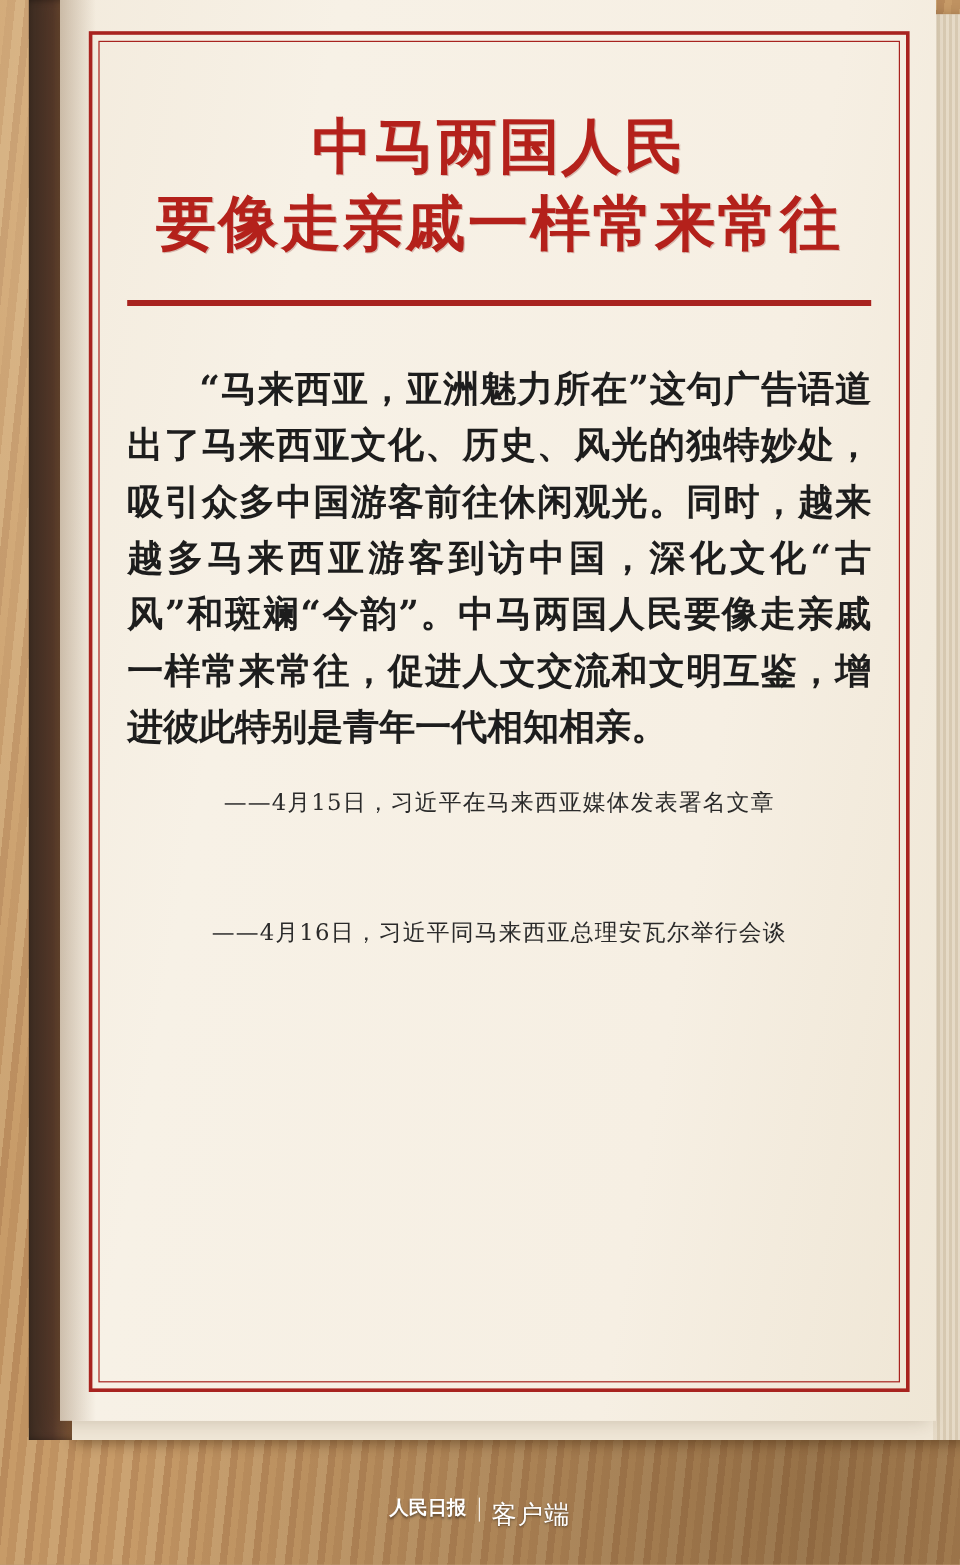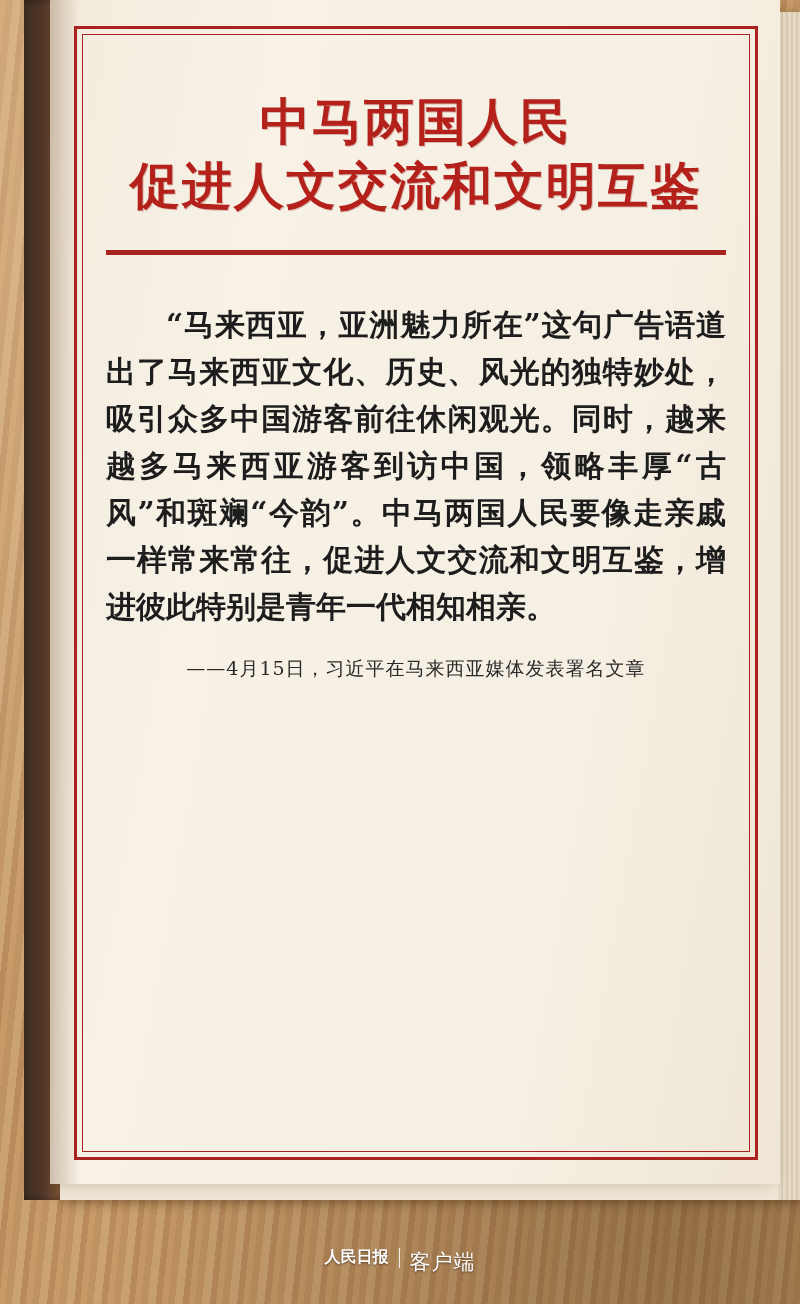--- a/index.html
+++ b/index.html
@@ -230,30 +230,31 @@
     <div class="page-stack"></div>
 
     <div class="page">
       <div class="border-outer"></div>
       <div class="border-inner"></div>
 
       <div class="content">
 
         <div class="title-block">
           <div class="title-line title-line-1">中马两国人民</div>
-          <div class="title-line title-line-2">促进人文交流和文明互鉴</div>
+          <div class="title-line title-line-2">要像走亲戚一样常来常往</div>
           <div class="title-rule"></div>
         </div>
 
         <div class="quote-block">
-          <div class="quote-text">“马来西亚，亚洲魅力所在”这句广告语道出了马来西亚文化、历史、风光的独特妙处，吸引众多中国游客前往休闲观光。同时，越来越多马来西亚游客到访中国，领略丰厚“古风”和斑斓“今韵”。中马两国人民要像走亲戚一样常来常往，促进人文交流和文明互鉴，增进彼此特别是青年一代相知相亲。</div>
+          <div class="quote-text">“马来西亚，亚洲魅力所在”这句广告语道出了马来西亚文化、历史、风光的独特妙处，吸引众多中国游客前往休闲观光。同时，越来越多马来西亚游客到访中国，深化文化“古风”和斑斓“今韵”。中马两国人民要像走亲戚一样常来常往，促进人文交流和文明互鉴，增进彼此特别是青年一代相知相亲。</div>
           <div class="quote-source">——4月15日，习近平在马来西亚媒体发表署名文章</div>
         </div>
 
         <div class="quote-block quote-block-2">
+          <div class="quote-source">——4月16日，习近平同马来西亚总理安瓦尔举行会谈</div>
         </div>
 
       </div>
     </div>
   </div>
 
   <div class="footer">
     <span class="footer-mark">人民日报</span>
     <span class="footer-divider"></span>
     <span class="footer-app">客户端</span>

